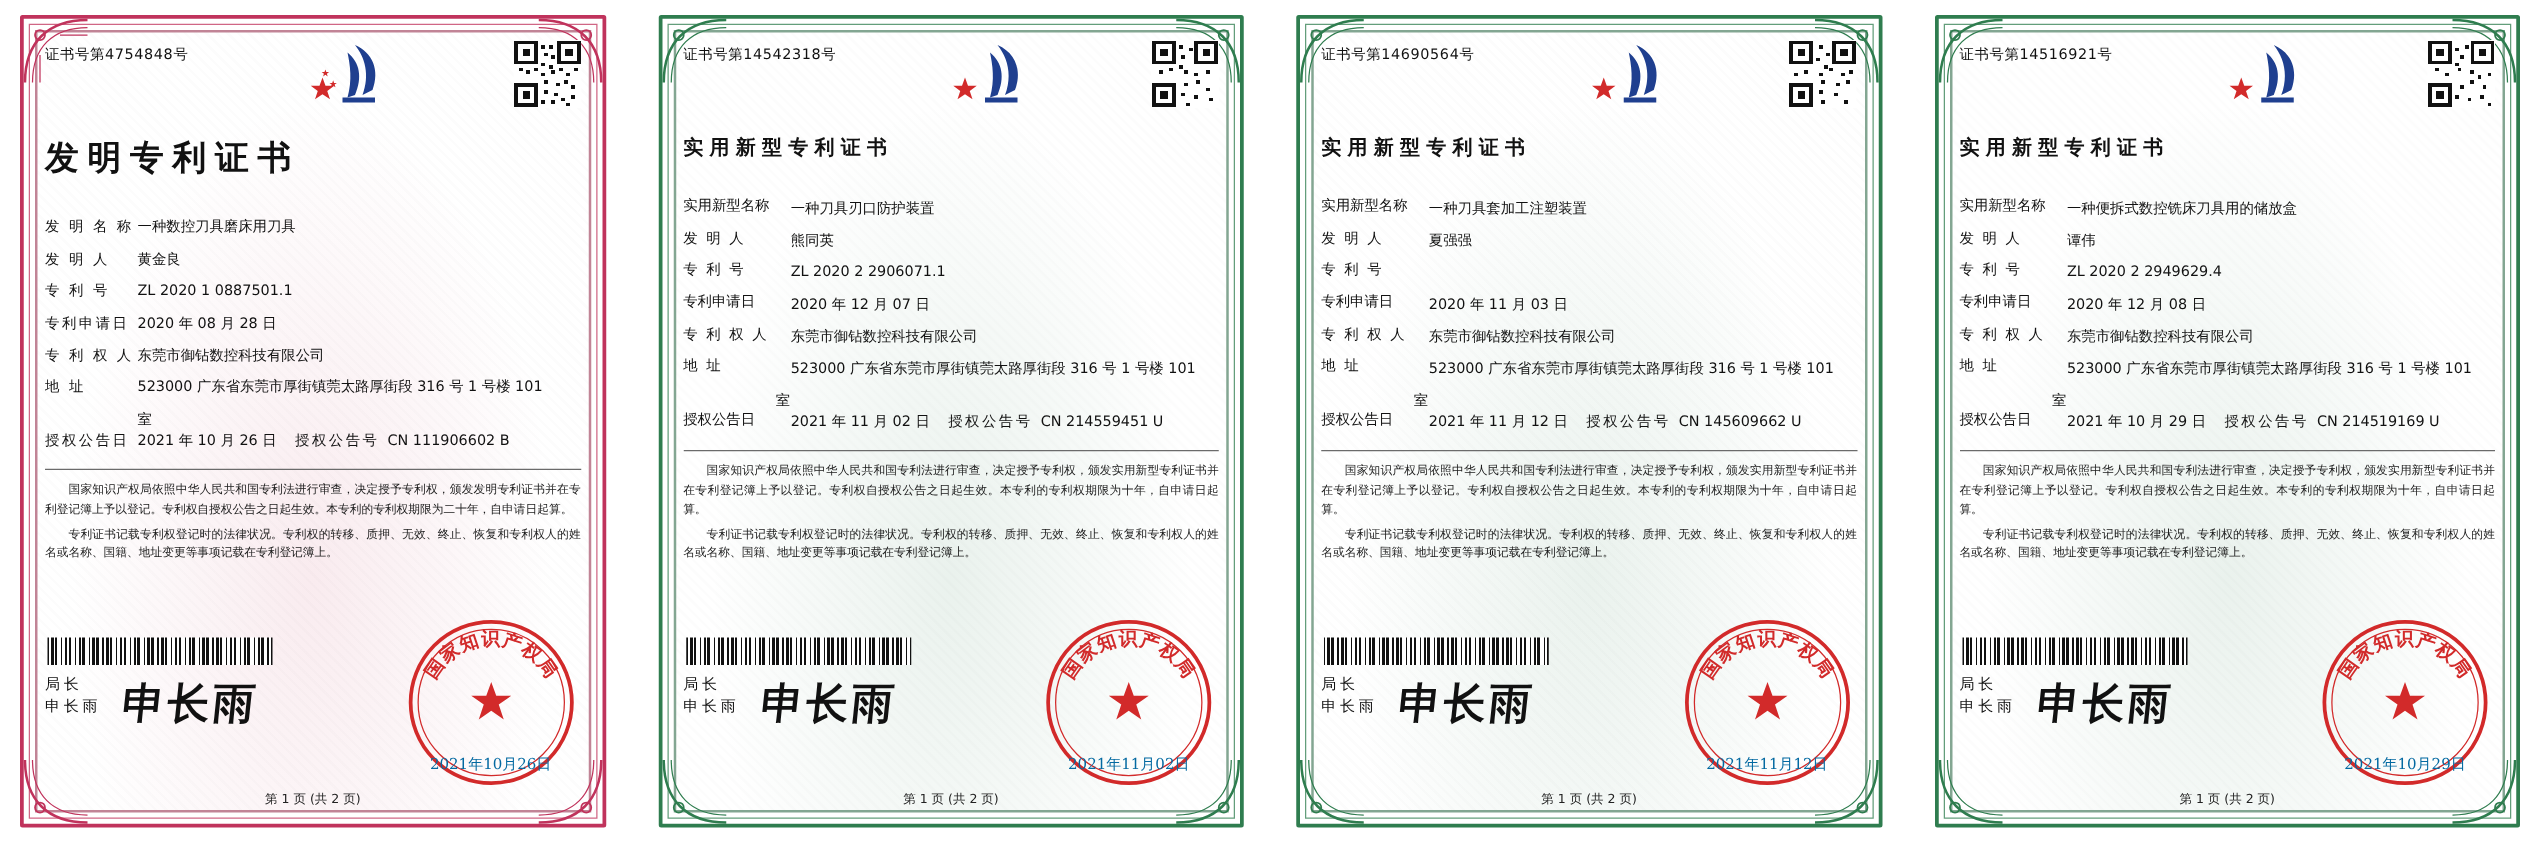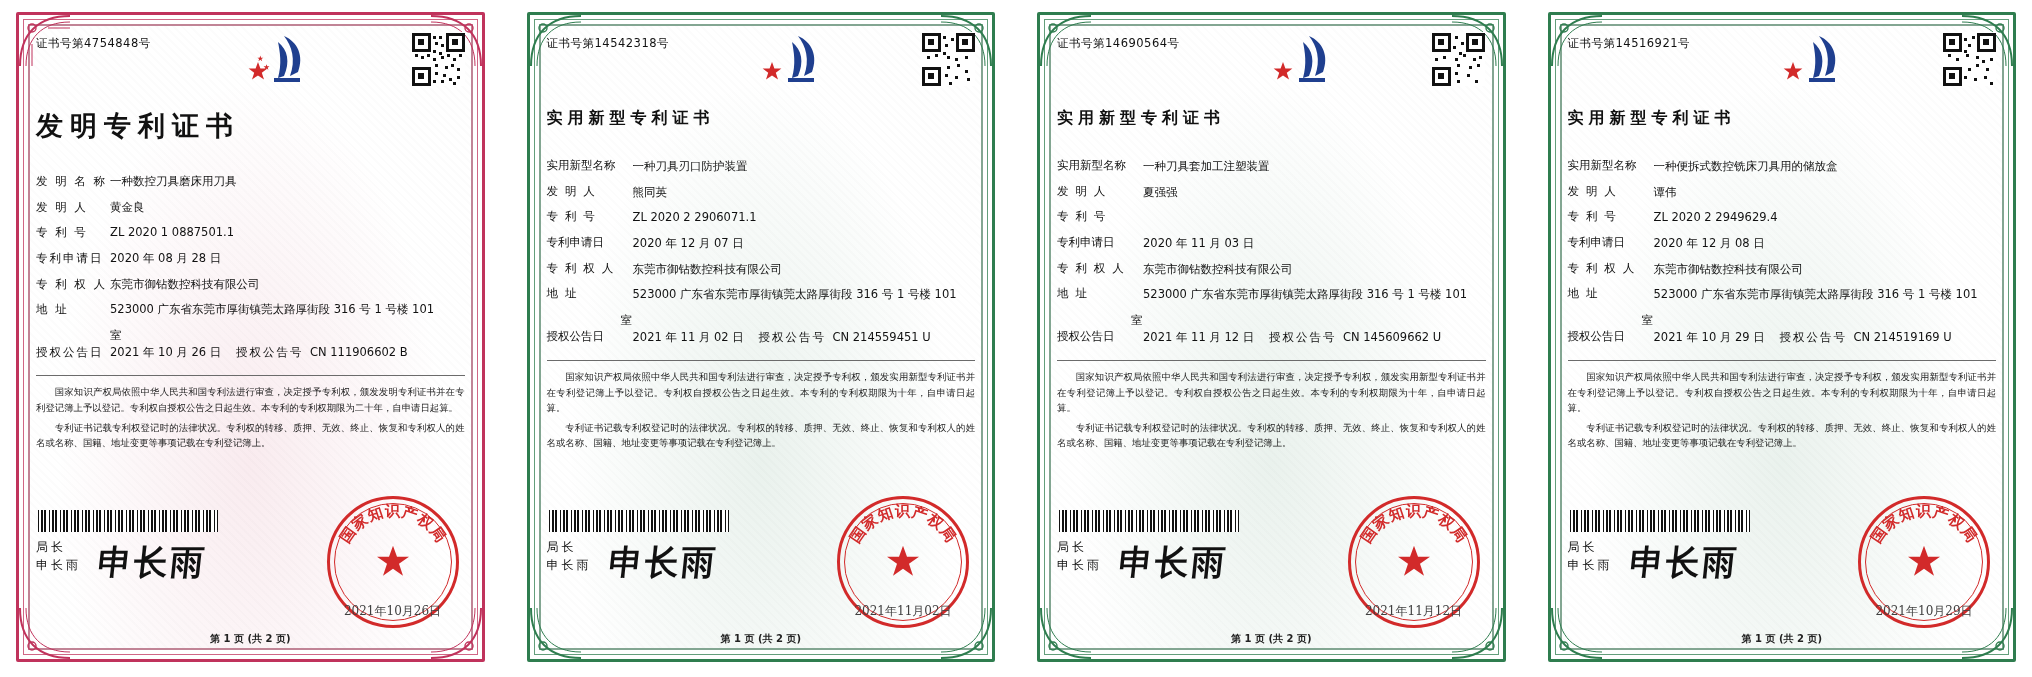--- a/index.html
+++ b/index.html
@@ -163,27 +163,26 @@
   }
   .seal .arc{
     position:absolute;inset:0;
   }
   .seal .arc text{
     font-family:"DejaVu Serif","Liberation Serif",serif;
     font-size:15px;font-weight:700;fill:#d22a2a;letter-spacing:1px;
   }
   .seal-date{
     position:absolute;left:50%;bottom:8px;transform:translateX(-50%);
-    color:#404040;font-size:12px;white-space:nowrap;
+    color:#0369a1;font-size:12px;white-space:nowrap;
     font-family:"DejaVu Serif","Liberation Serif",serif;
   }
   .pagefoot{
     text-align:center;font-size:10px;color:#222;
     margin-top:2px;
-    font-weight:bold;
   }
 </style>
 </head>
 <body>
 
 <div class="sheet">
 
   <div class="cert" id="c0" style="--c1: #c0335c; --c2: #8e1f3f; --tint: rgba(198,60,96,0.10);">
     <div class="bg-tint"></div>
     <div class="frame-outer"></div>

